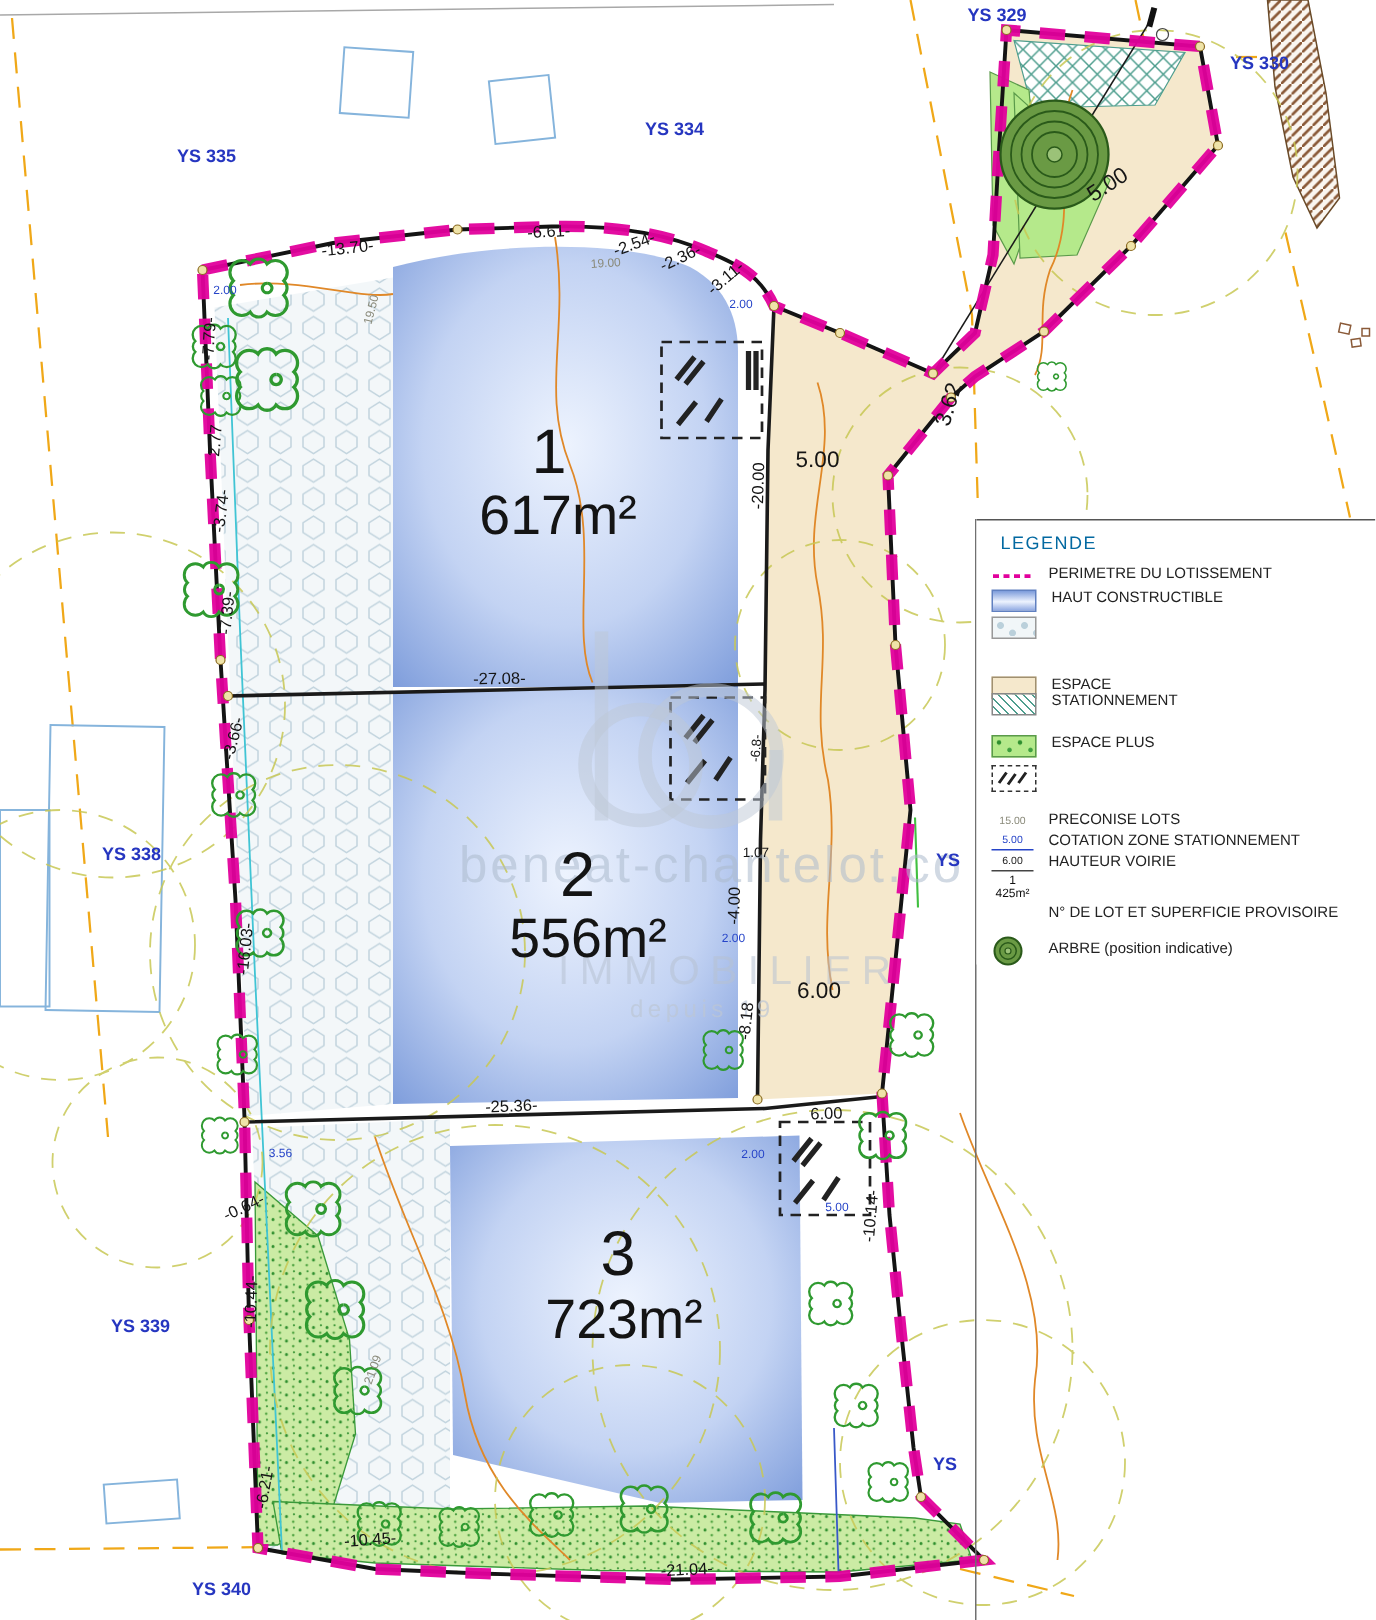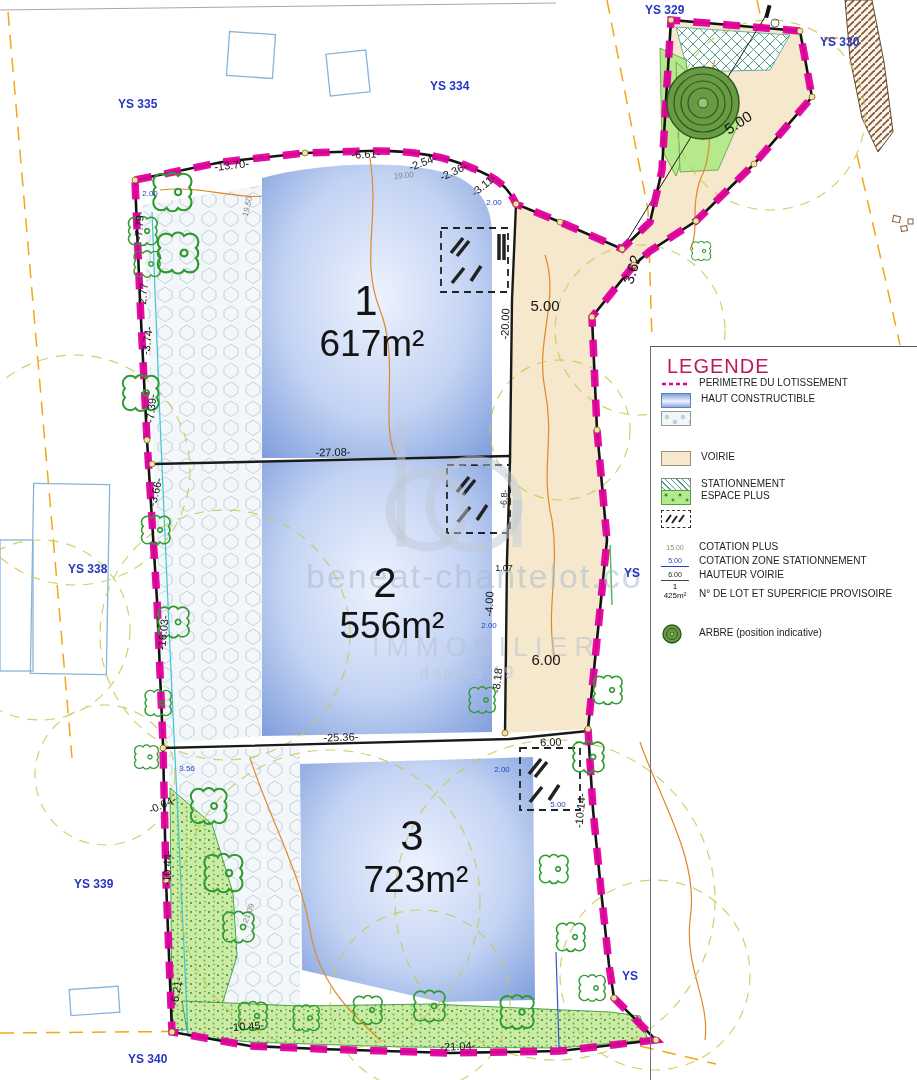--- a/index.html
+++ b/index.html
@@ -14,21 +14,21 @@
   .dB{font-size:8px;fill:#2644C8;text-anchor:middle;}
   .lotN{font-size:42px;fill:#141414;text-anchor:middle;}
   .lotA{font-size:37px;fill:#141414;text-anchor:middle;}
   .pl{font-size:12px;font-weight:600;fill:#2636C0;text-anchor:start;}
   .wmName{font-size:34px;letter-spacing:2px;fill:rgba(172,186,204,0.55);}
   .wmTag{font-size:27px;letter-spacing:7px;fill:rgba(182,193,209,0.55);}
   .wmSub{font-size:16px;letter-spacing:3px;fill:rgba(188,198,212,0.7);}
   .frame-line{position:absolute;left:650px;top:346px;width:1px;height:734px;background:#707070;}
   .legend{position:absolute;left:651px;top:346px;width:266px;height:296px;background:#fff;
           border-top:1px solid #555;}
-  .lg-title{position:absolute;left:16px;top:8px;font-size:20px;letter-spacing:1px;color:#be185d;text-align:right;}
+  .lg-title{position:absolute;left:16px;top:8px;font-size:12px;letter-spacing:1px;color:#0369a1;text-align:right;}
   .lg-row{position:absolute;left:10px;display:flex;align-items:flex-start;}
   .lg-sw{width:28px;height:13px;flex:0 0 28px;margin-right:10px;position:relative;}
   .lg-lab{font-size:10px;color:#222;line-height:1.2;width:205px;}
   .sw-zc{background:linear-gradient(180deg,#7D9CDB 0%,#EDF3FE 55%,#8FA9E2 100%);border:1px solid #6080C0;}
   .sw-hex{background:#F1F6F8;background-image:radial-gradient(circle at 5px 5px,rgba(180,204,216,.9) 2px,transparent 2.6px),
           radial-gradient(circle at 13px 10px,rgba(180,204,216,.9) 2px,transparent 2.6px);
           background-size:16px 12px;border:1px solid #999;}
   .sw-vo{background:#F5E8CC;border:1px solid #A09070;}
   .sw-st{background:repeating-linear-gradient(45deg,#fff 0 3px,#4E9E8E 3px 4px),
           repeating-linear-gradient(-45deg,rgba(255,255,255,0) 0 3px,#4E9E8E 3px 4px);border:1px solid #888;}
@@ -346,44 +346,44 @@
     <div class="lg-sw sw-zc"></div>
     <div class="lg-lab">HAUT CONSTRUCTIBLE</div>
   </div>
 
   <div class="lg-row" style="top:64px">
     <div class="lg-sw sw-hex"></div>
   </div>
 
   <div class="lg-row" style="top:104px">
     <div class="lg-sw sw-vo"></div>
-    <div class="lg-lab">VOIRIE</div>
-  </div>
-
-  <div class="lg-row" style="top:131px">
+    <div class="lg-lab">ESPACE</div>
+  </div>
+
+  <div class="lg-row" style="top:115px">
     <div class="lg-sw sw-st"></div>
     <div class="lg-lab">STATIONNEMENT</div>
   </div>
 
   <div class="lg-row" style="top:143px">
     <div class="lg-sw sw-ev"></div>
     <div class="lg-lab">ESPACE PLUS</div>
   </div>
 
   <div class="lg-row" style="top:163px">
     <div class="lg-sw sw-ac">
       <svg width="25" height="13">
             <path d="M4,11 L9,4 M10,12 L15,5 M17,11 L22,4" stroke="#222" stroke-width="2"></path>
           </svg>
     </div>
   </div>
 
   <div class="lg-row" style="top:194px">
     <div class="lg-sw sw-txt">15.00</div>
-    <div class="lg-lab">COTATION PLUS</div>
+    <div class="lg-lab">PRECONISE LOTS</div>
   </div>
 
   <div class="lg-row" style="top:208px">
     <div class="lg-sw">
           <div class="sw-txtB">5.00</div>
         </div>
     <div class="lg-lab">COTATION ZONE STATIONNEMENT</div>
   </div>
 
   <div class="lg-row" style="top:222px">
@@ -391,21 +391,21 @@
           <div class="sw-txtK">6.00</div>
         </div>
     <div class="lg-lab">HAUTEUR VOIRIE</div>
   </div>
 
   <div class="lg-row" style="top:236px">
     <div class="lg-sw sw-lot">
       <div>1</div>
       <div>425m²</div>
     </div>
-    <div class="lg-lab" style="margin-top:5px">N° DE LOT ET SUPERFICIE PROVISOIRE</div>
+    <div class="lg-lab" style="margin-top:20px">N° DE LOT ET SUPERFICIE PROVISOIRE</div>
   </div>
 
   <div class="lg-row" style="top:276px">
     <div class="lg-sw">
       <svg width="22" height="22">
         <circle cx="11" cy="11" r="9" fill="#6A9A44" stroke="#2A5A1A" stroke-width="1.4"></circle>
         <circle cx="11" cy="11" r="5.5" fill="none" stroke="#2A5A1A" stroke-width="1"></circle>
         <circle cx="11" cy="11" r="2" fill="#9BC278" stroke="#2A5A1A" stroke-width="0.8"></circle>
       </svg>
     </div>

